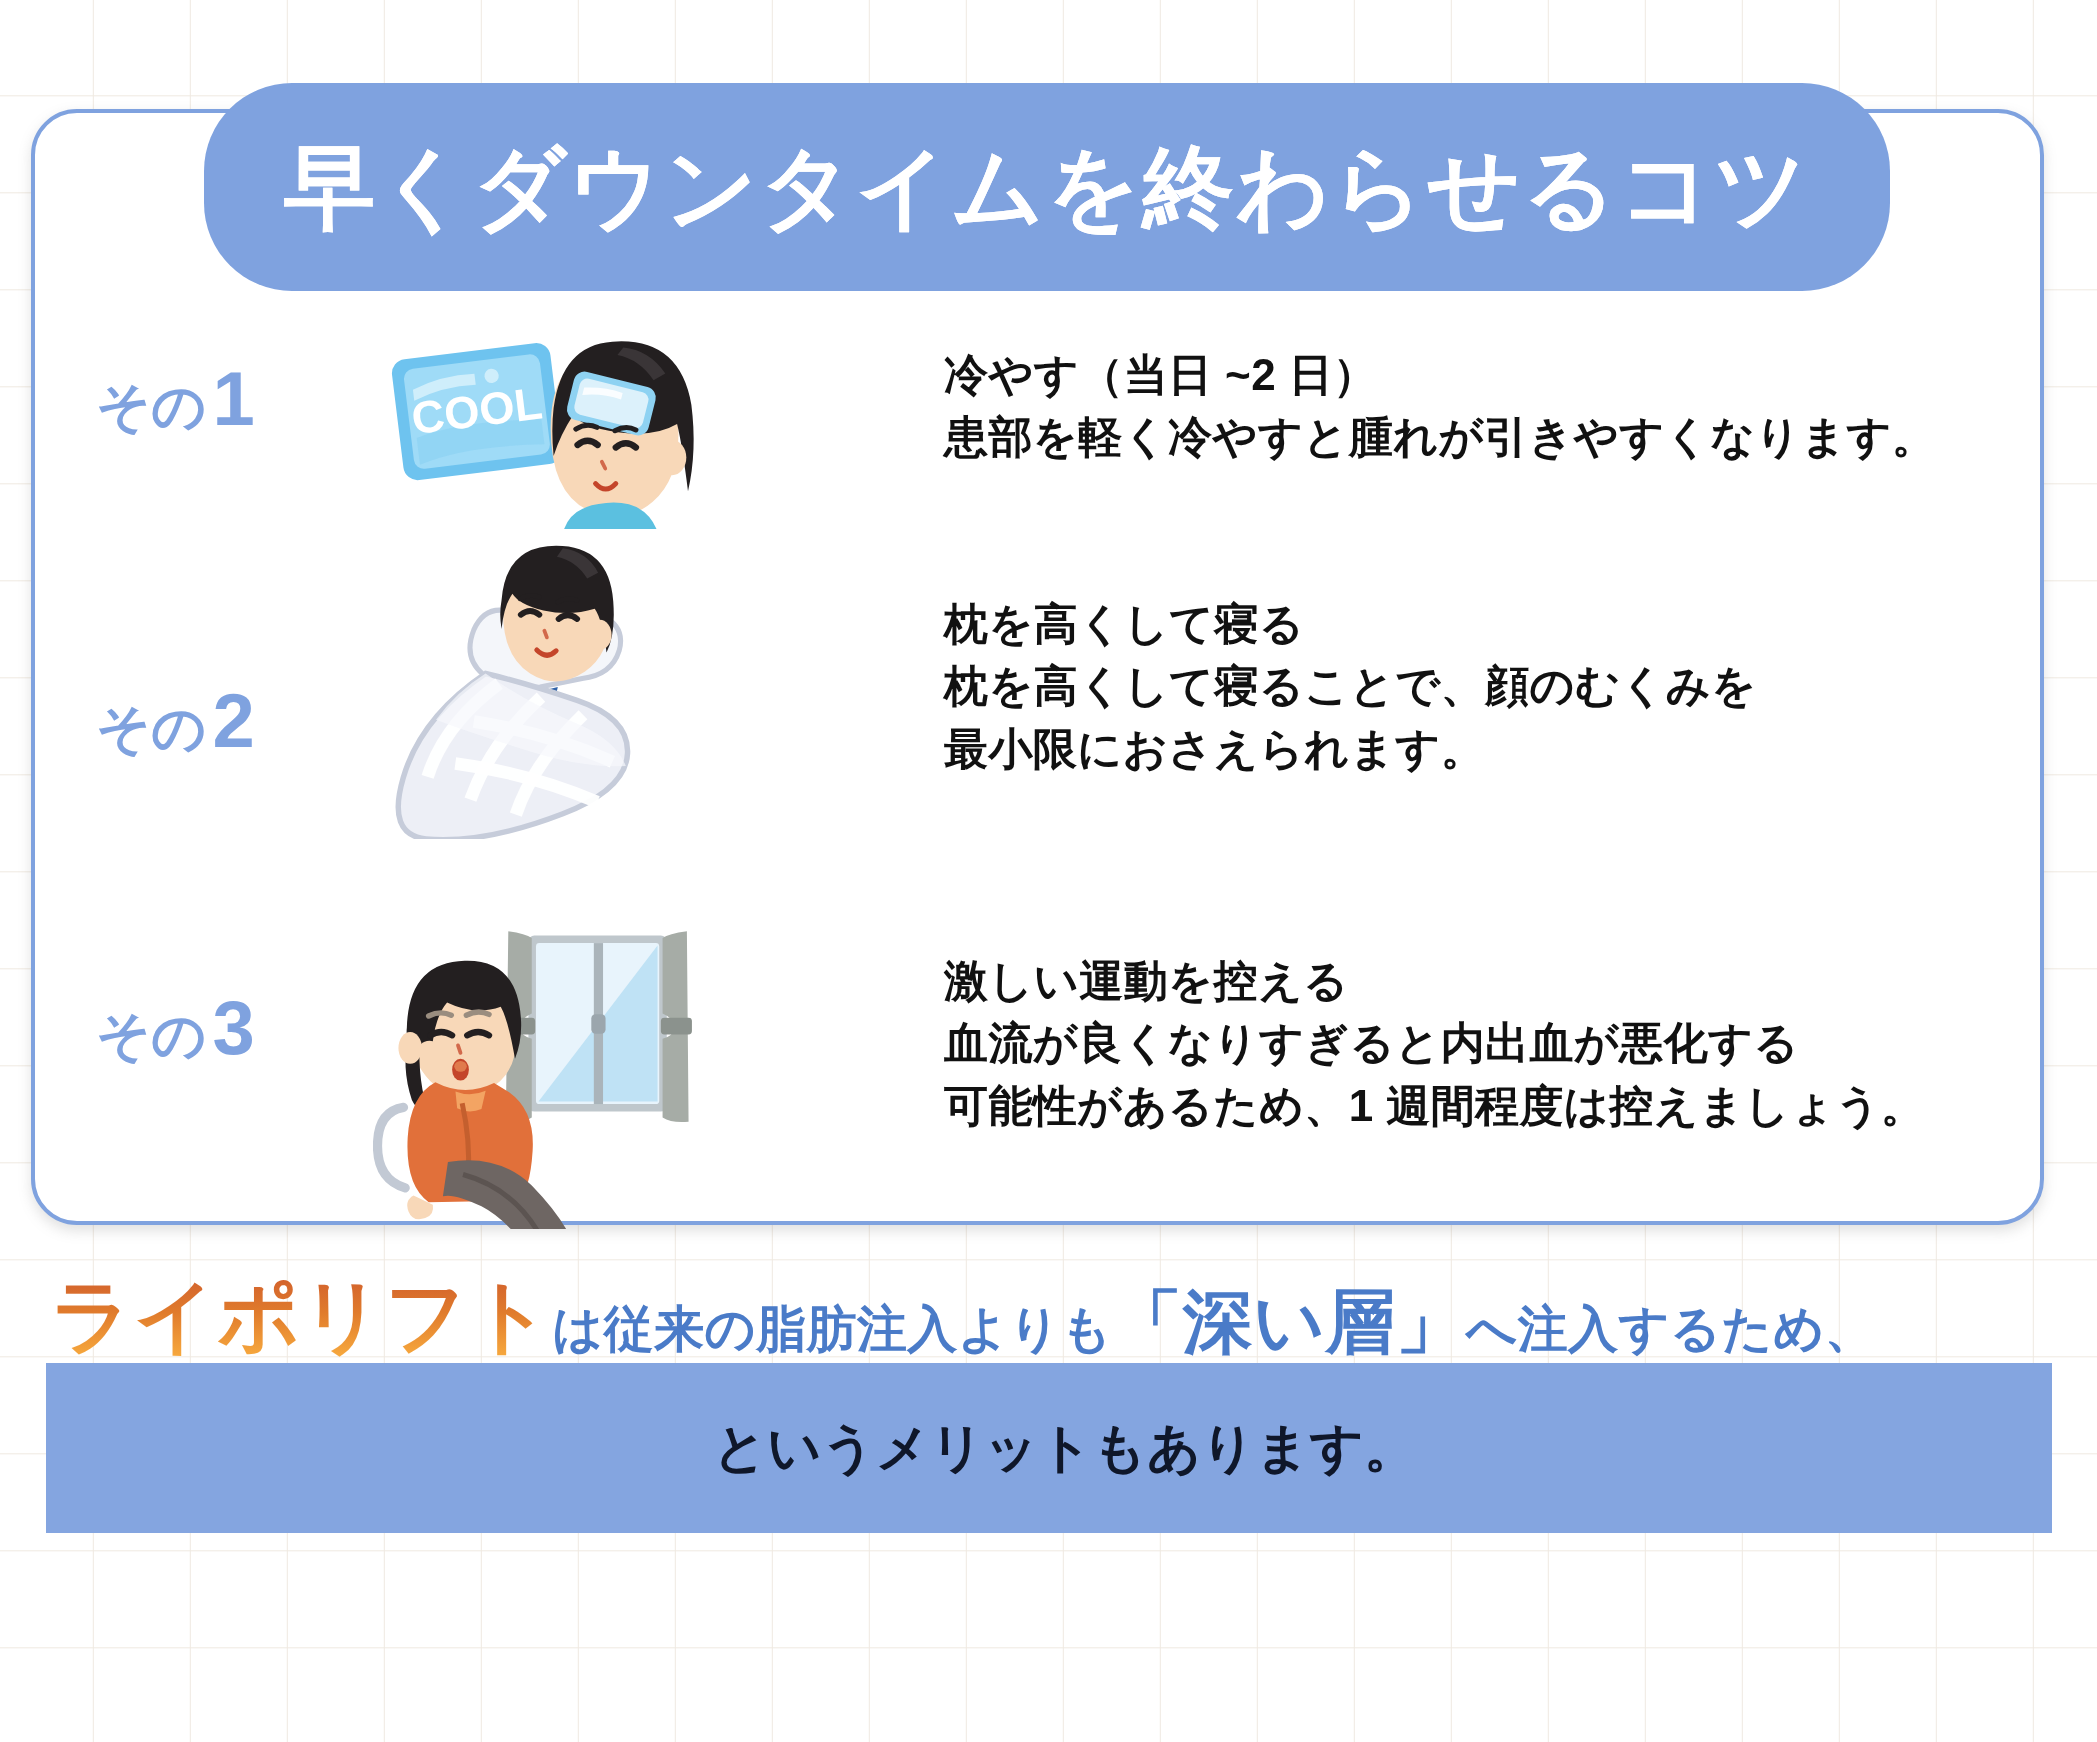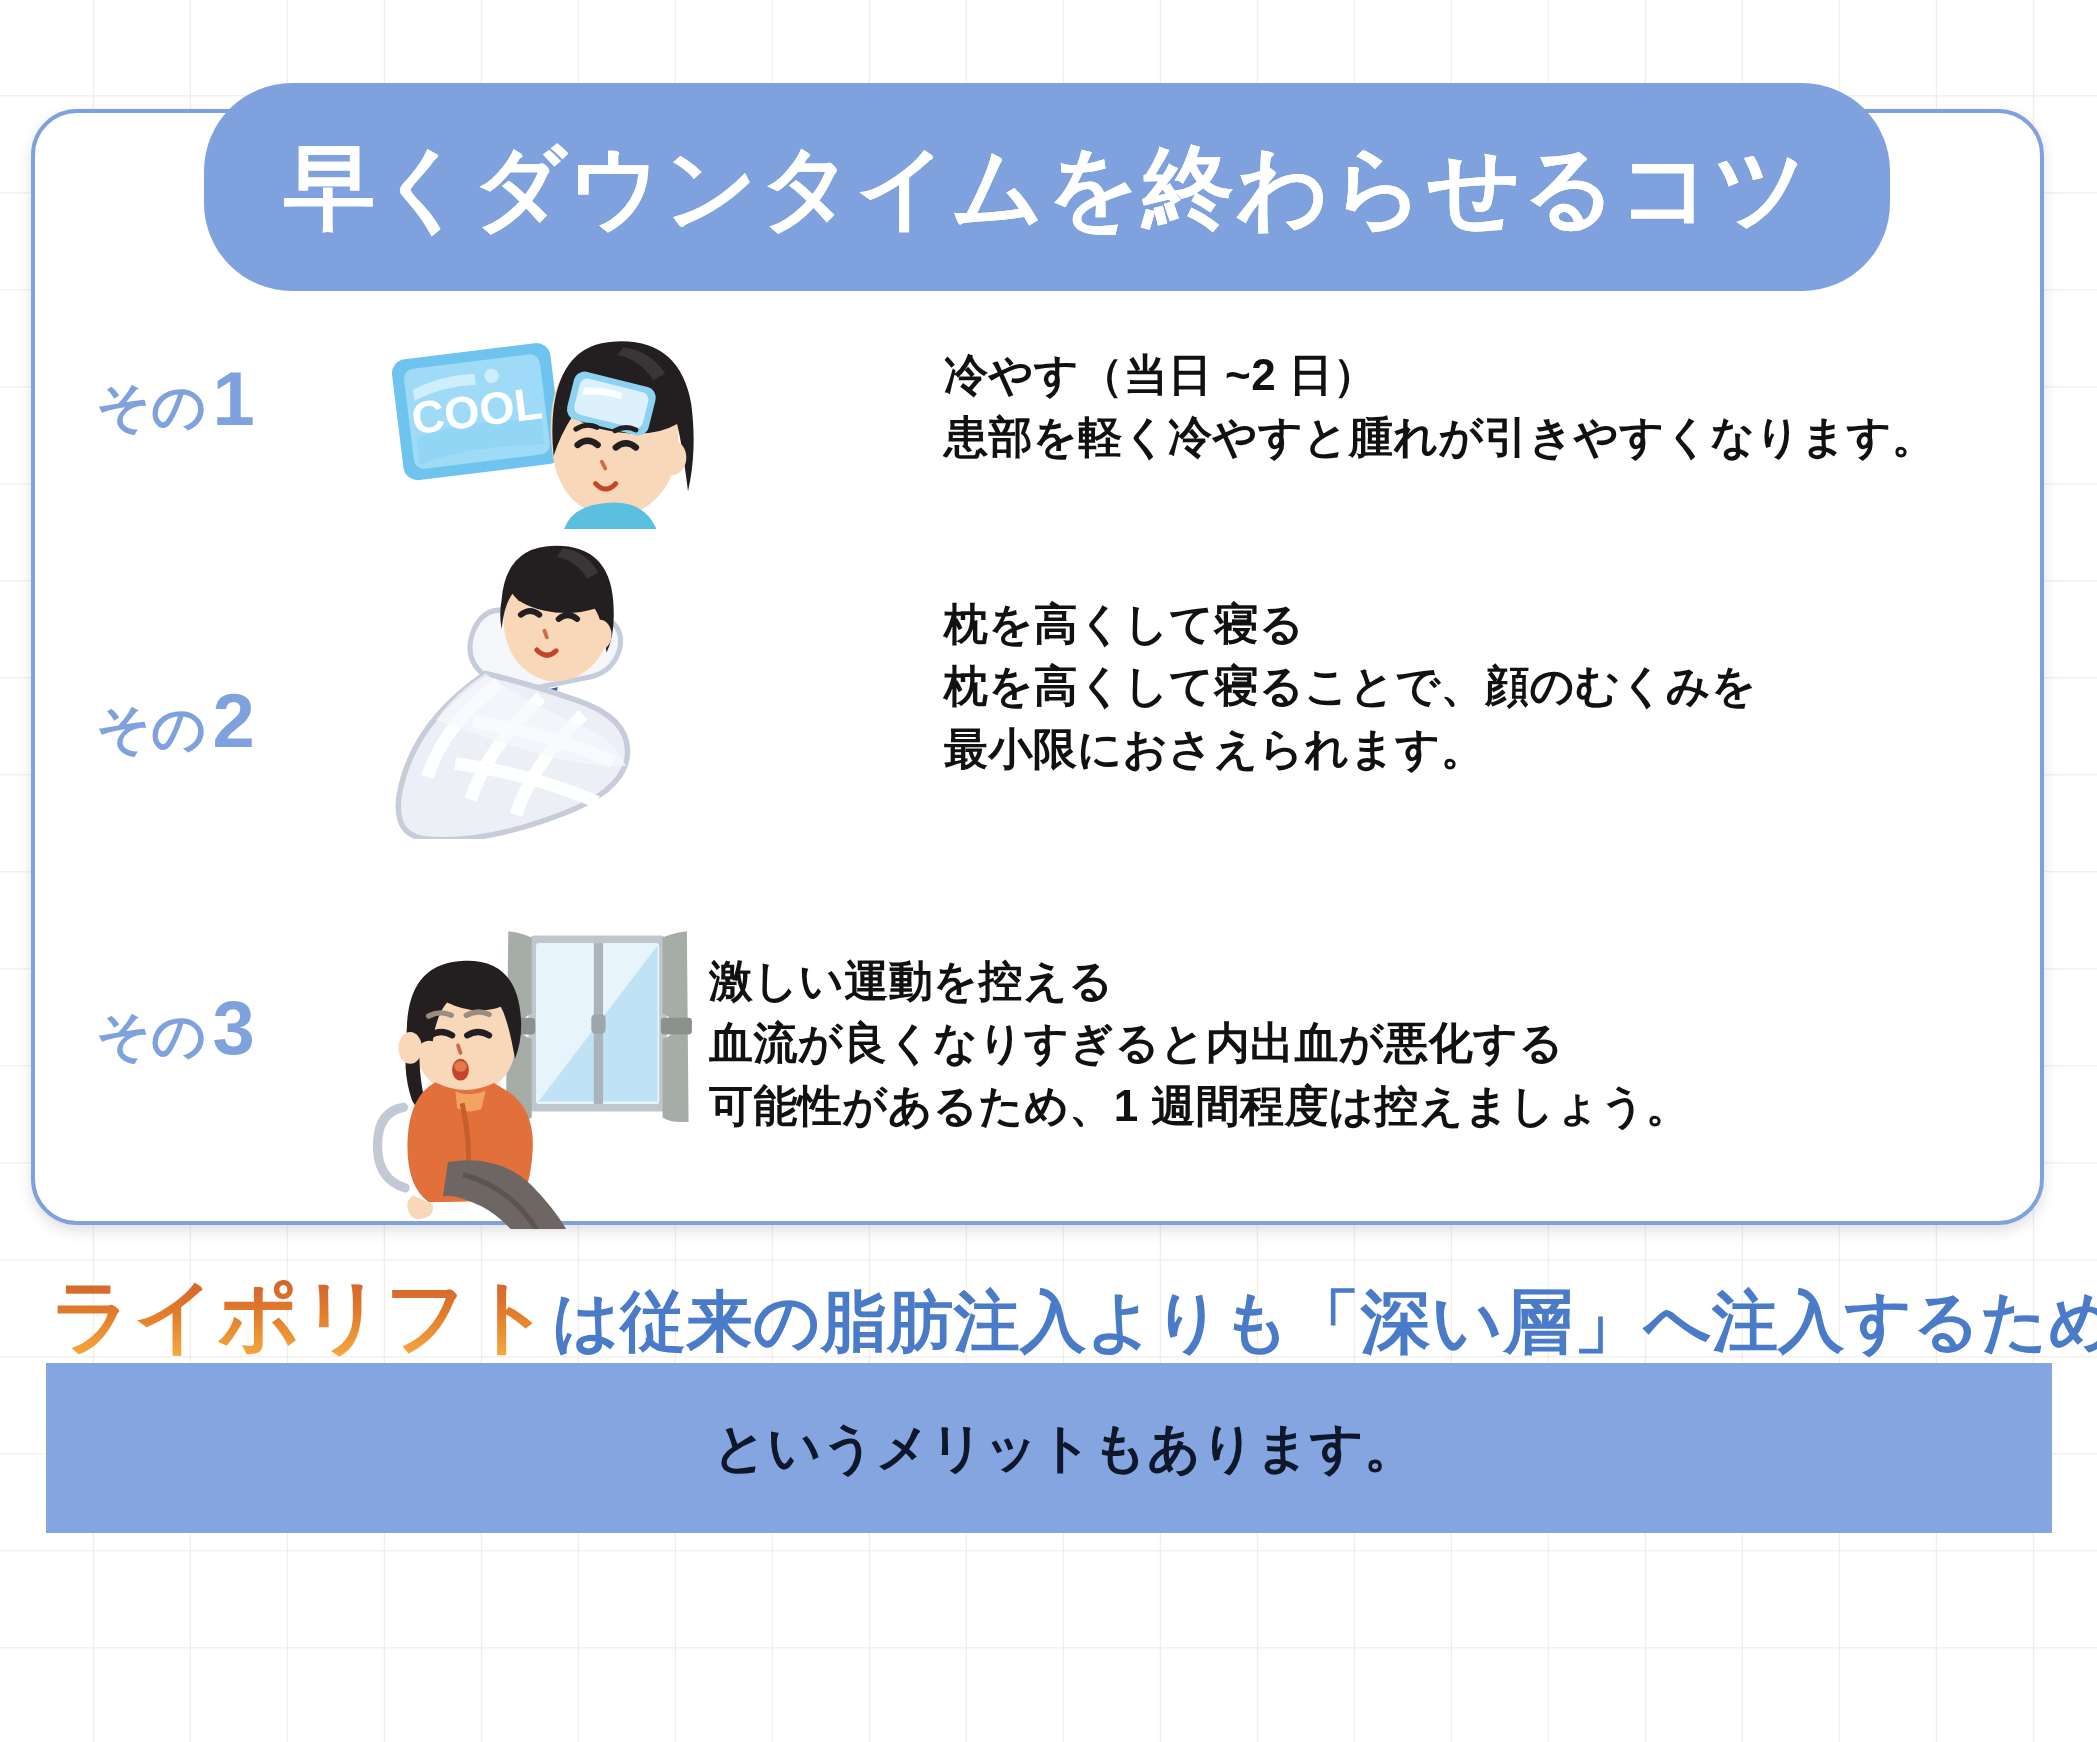--- a/index.html
+++ b/index.html
@@ -103,21 +103,21 @@
   
   #step2           { left: 96px;  top: 545px; }
   #step2 .step-label { width: 277px; padding-top: 138px; }
   #step2 .step-art   { width: 336px; height: 294px; }
   #step2 .step-text  { margin-left: 235px; padding-top: 48px; }
 
   
   #step3           { left: 96px;  top: 902px; }
   #step3 .step-label { width: 277px; padding-top: 88px; }
   #step3 .step-art   { width: 336px; height: 327px; }
-  #step3 .step-text  { padding-top: 48px; }
+  #step3 .step-text  { margin-left: 235px; padding-top: 48px; }
 
   
   .promo-line {
     position: absolute;
     left: 50px;
     top: 1248px;
     width: 2009px;
     height: 109px;
     display: flex;
     align-items: flex-end;
@@ -128,21 +128,21 @@
     font-weight: 700;
     line-height: 1;
     background: linear-gradient(to bottom, #D2612D 0%, #E07B2C 45%, #F7A93E 100%);
     -webkit-background-clip: text;
     background-clip: text;
     color: transparent;
     -webkit-text-fill-color: transparent;
     letter-spacing: 0.8px;
   }
   .promo-normal {
-    font-size: 66px;
+    font-size: 50px;
     font-weight: 700;
     color: #4A7BC8;
     line-height: 1;
     letter-spacing: 0.4px;
     padding-bottom: 3.4px;
   }
   .promo-strong {
     font-size: 70px;
     font-weight: 700;
     color: #4A7BC8;

